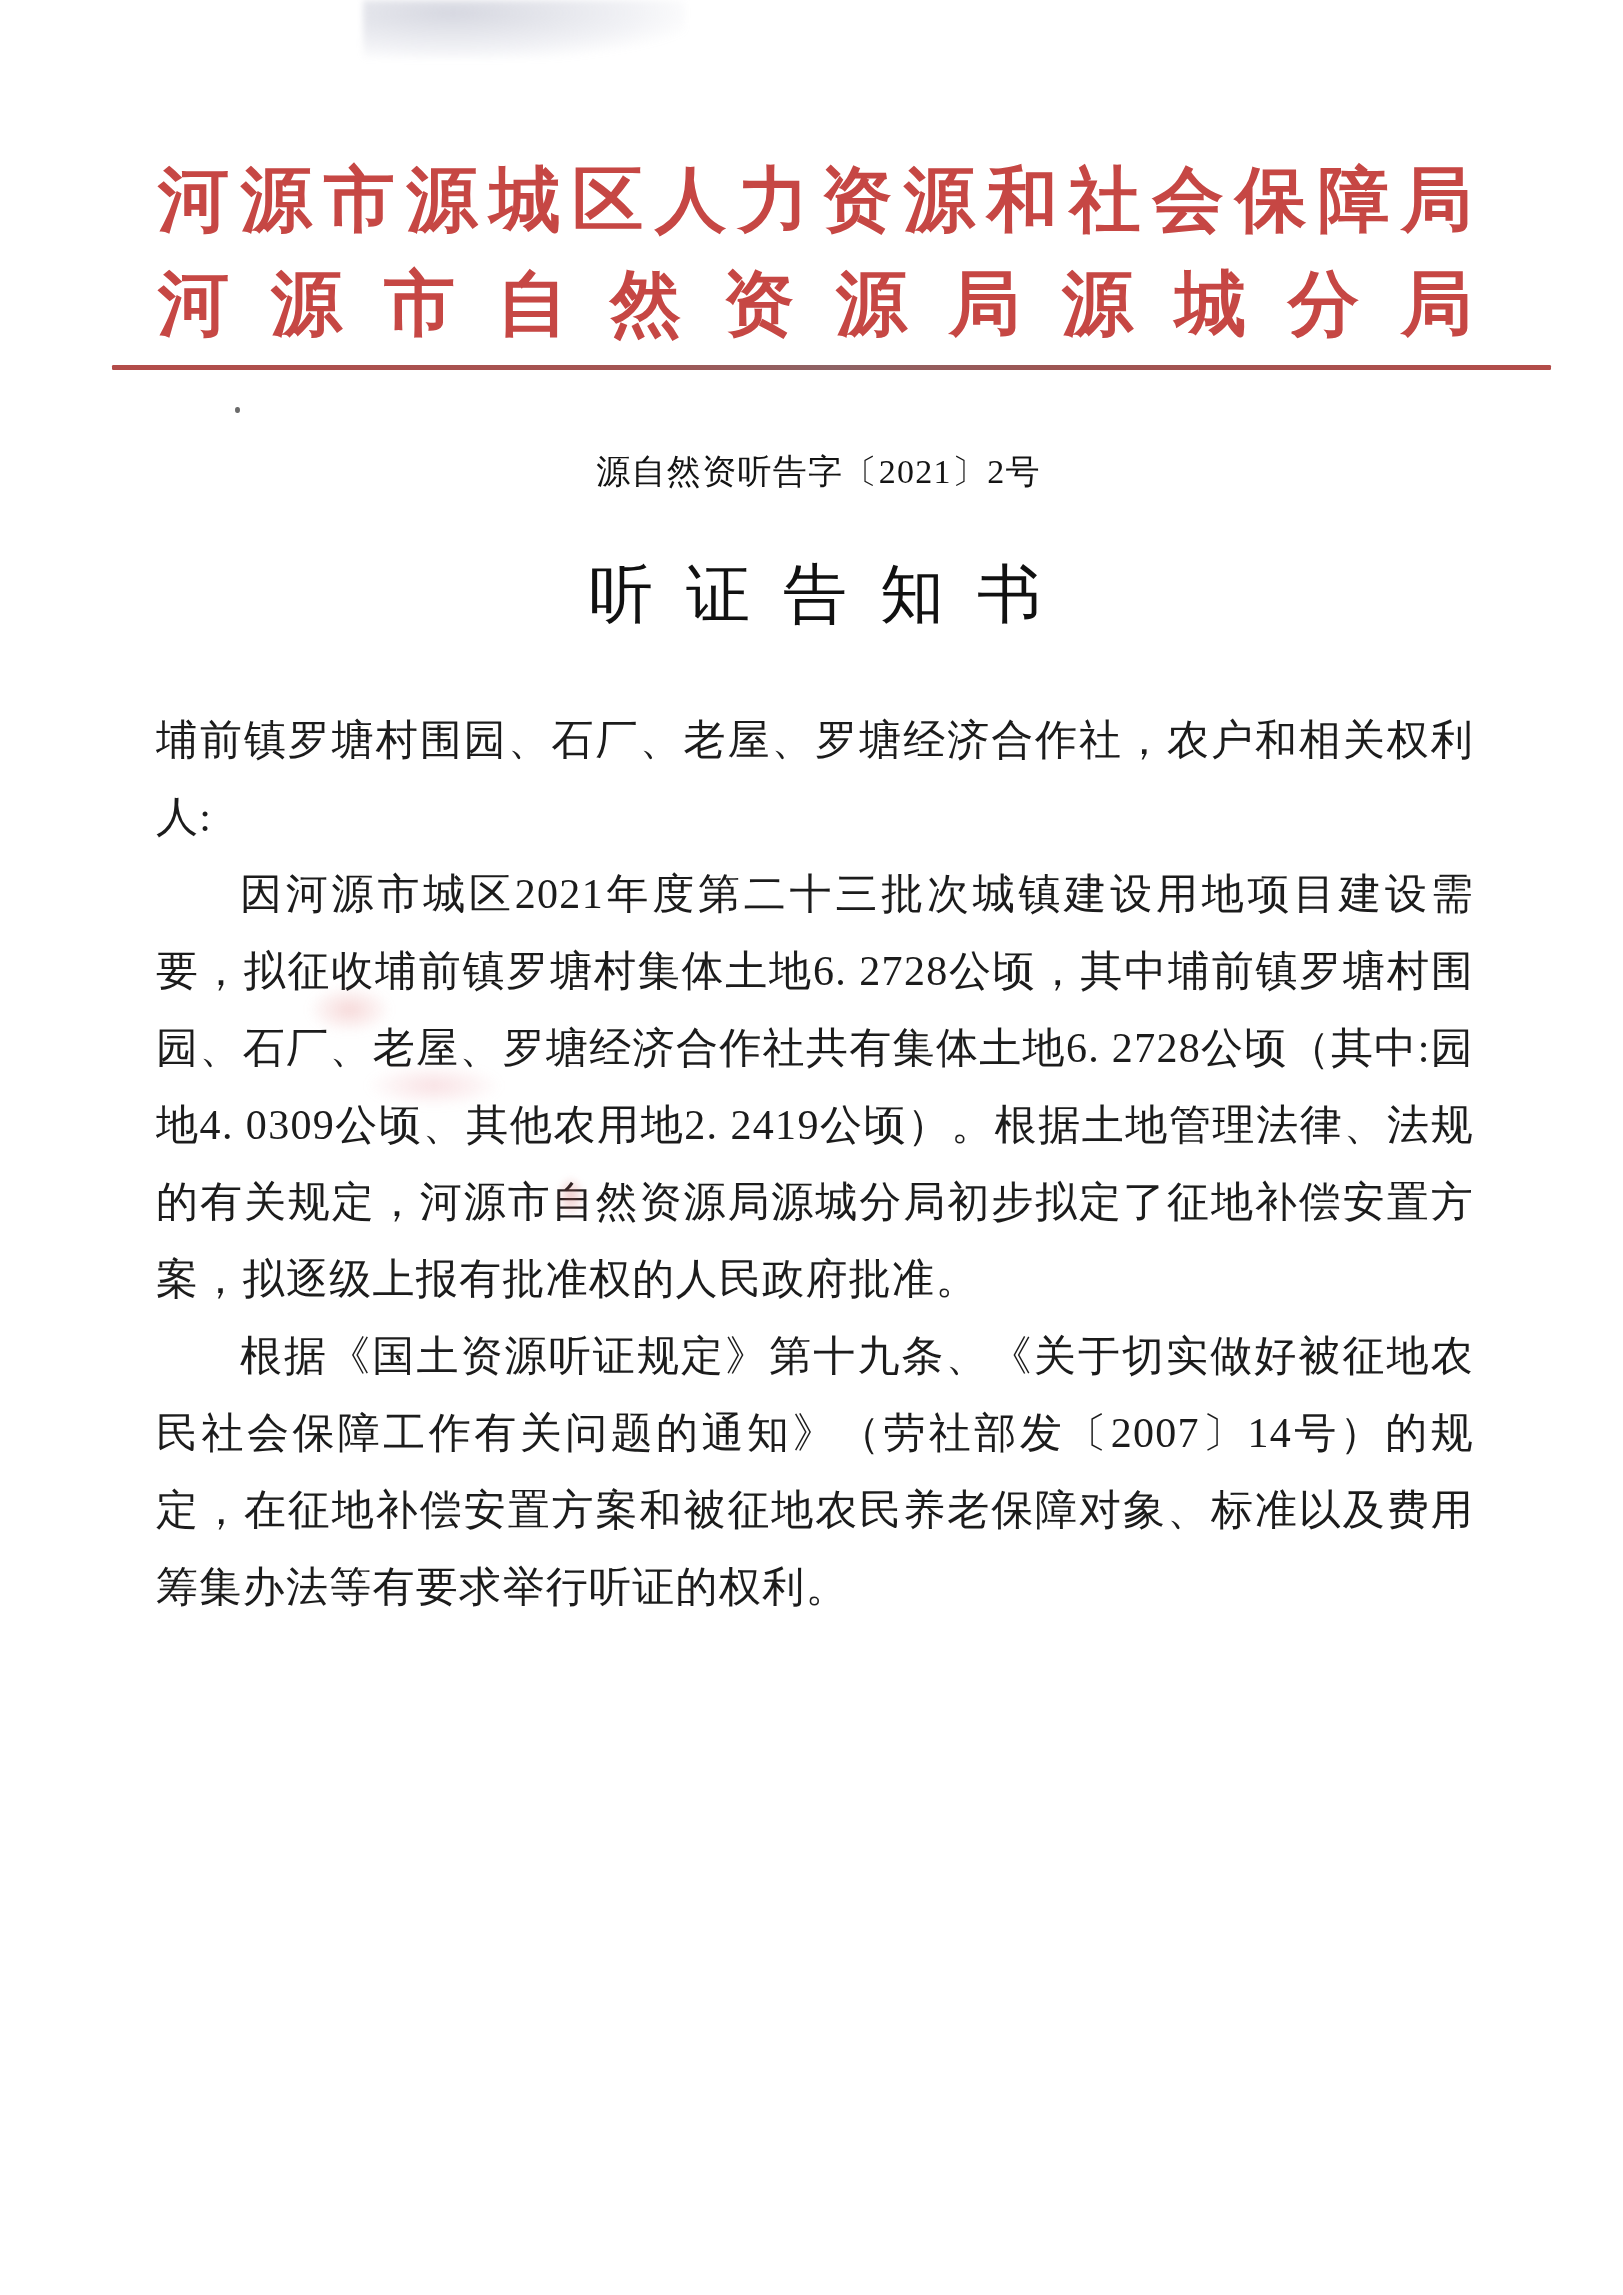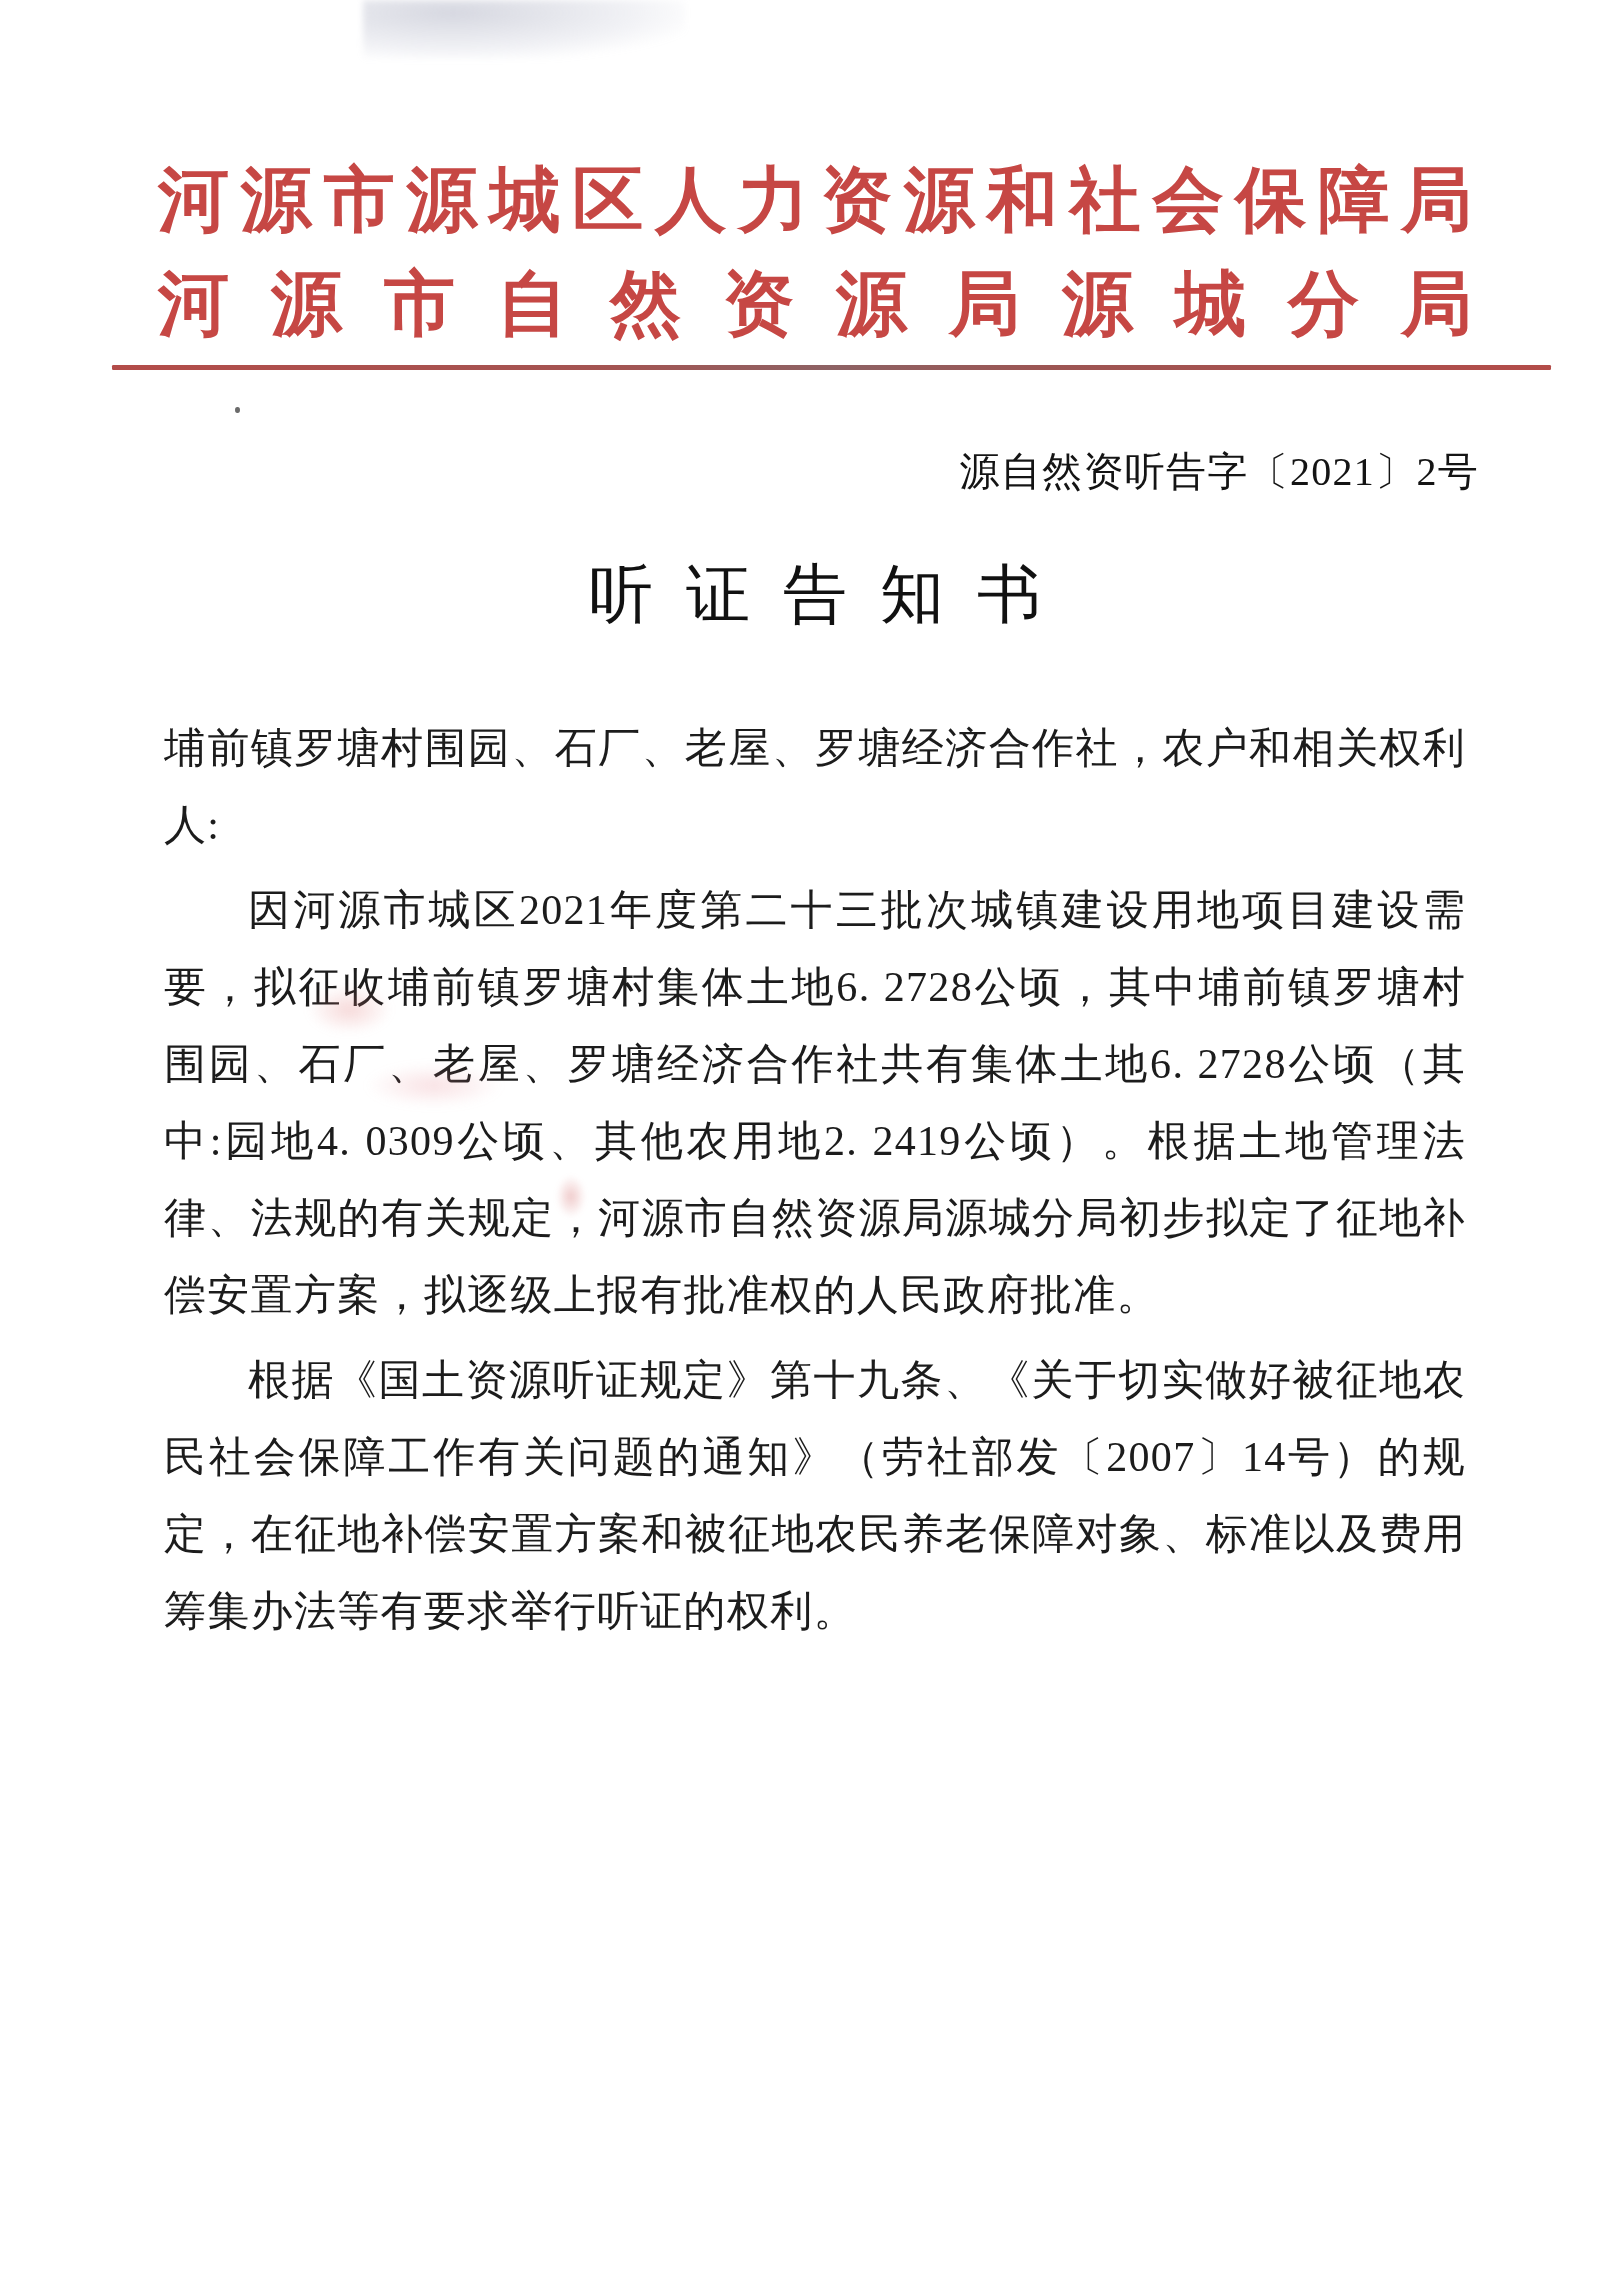--- a/index.html
+++ b/index.html
@@ -33,22 +33,22 @@
   .divider{
     position:absolute;left:112px;top:365px;width:1439px;height:4.6px;
     background:linear-gradient(90deg,#b24someinvalid,#b04b49);
     background:linear-gradient(90deg,#b34c49 0%,#a35452 35%,#8d6264 50%,#9c5553 65%,#b34c49 100%);
     border-radius:1.3px;
   }
 
   
   .docnum{
     position:absolute;left:158px;top:445px;width:1321px;
-    font-size:40px;line-height:53px;
-    text-align:right;
+    font-size:34px;line-height:53px;
+    text-align:center;
     letter-spacing:1.3px;
     color:#141414;
   }
 
   
   .title{
     position:absolute;left:158px;top:552px;width:1314px;
     margin:0;
     font-size:64px;line-height:85px;
     font-weight:normal;
@@ -59,21 +59,21 @@
 
   
   .body{
     position:absolute;left:156px;top:702px;width:1318px;
     font-size:42px;
     line-height:77px;
     letter-spacing:1.3px;
     text-align:justify;
     color:#1c1c1c;
   }
-  .para{margin:8px;padding:0;}
+  .para{margin:0;padding:0;}
   .para.indent{text-indent:2em;}
 
   
   .artifact{position:absolute;pointer-events:none;}
   .smudge-top{
     left:363px;top:0;width:322px;height:59px;
     background:radial-gradient(ellipse at 28% 22%,rgba(148,152,175,.38),rgba(168,172,195,.16) 55%,transparent 78%);
     filter:blur(3.3px);
   }
   .ink-dot{

